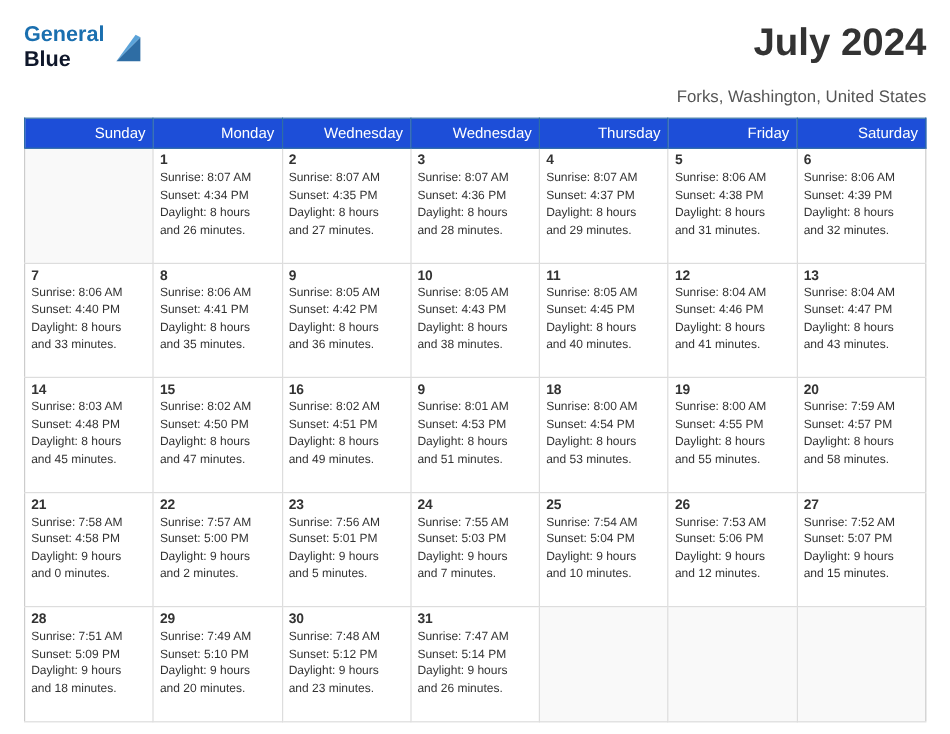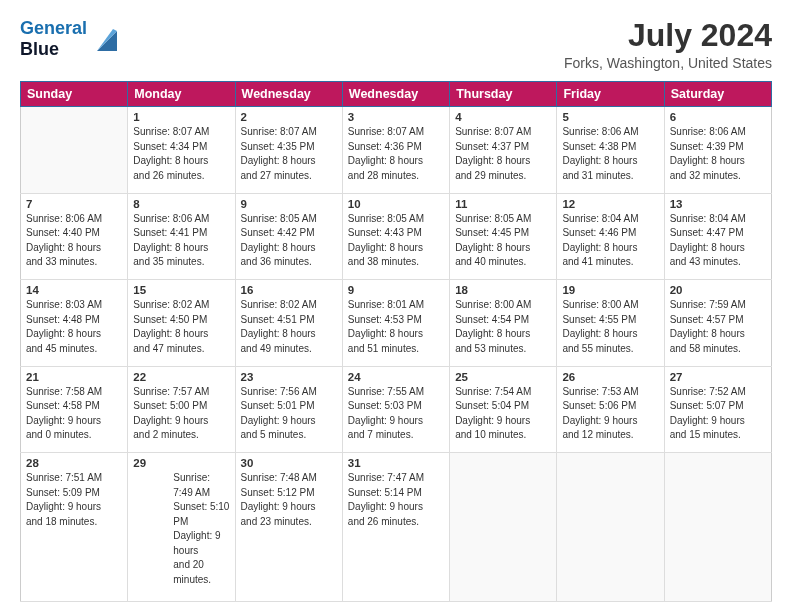--- a/index.html
+++ b/index.html
@@ -33,36 +33,36 @@
     }
     .main-title {
       font-size: 32px;
       font-weight: bold;
       color: #333;
       line-height: 1.1;
     }
     .subtitle {
       font-size: 14px;
       color: #555;
-      margin-top: 2px;
+      margin-top: 19px;
     }
     .calendar {
       flex: 1;
       border: 1px solid #ccc;
       border-collapse: collapse;
       width: 100%;
       table-layout: fixed;
     }
     .calendar thead tr th {
-      background-color: #be185d;
+      background-color: #1d4ed8;
       color: #fff;
-      text-align: left;
+      text-align: right;
       padding: 5px 6px;
       font-size: 12.5px;
-      font-weight: bold;
+      font-weight: normal;
       border: 1px solid #2e6da4;
     }
     .calendar tbody tr {
       border-bottom: 1px solid #ccc;
     }
     .calendar tbody tr td {
       vertical-align: top;
       padding: 4px 5px;
       font-size: 10.5px;
       color: #333;
@@ -332,21 +332,21 @@
         <tr>
           <td>
             <span class="day-num">28</span>
             <div class="day-info" style="white-space: pre-line;">Sunrise: 7:51 AM
 Sunset: 5:09 PM
 Daylight: 9 hours
 and 18 minutes.</div>
           </td>
           <td>
             <span class="day-num">29</span>
-            <div class="day-info" style="white-space: pre-line; margin-left: 40px;">Sunrise: 7:49 AM
+            <div class="day-info" style="white-space: pre-line;">Sunrise: 7:49 AM
 Sunset: 5:10 PM
 Daylight: 9 hours
 and 20 minutes.</div>
           </td>
           <td>
             <span class="day-num">30</span>
             <div class="day-info" style="white-space: pre-line;">Sunrise: 7:48 AM
 Sunset: 5:12 PM
 Daylight: 9 hours
 and 23 minutes.</div>

